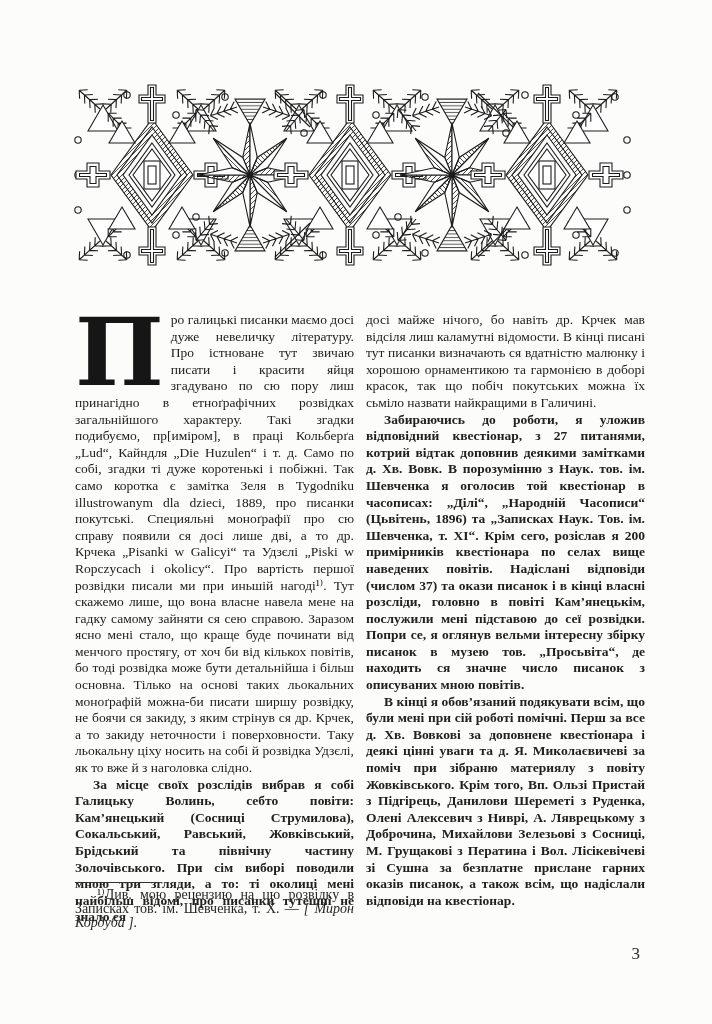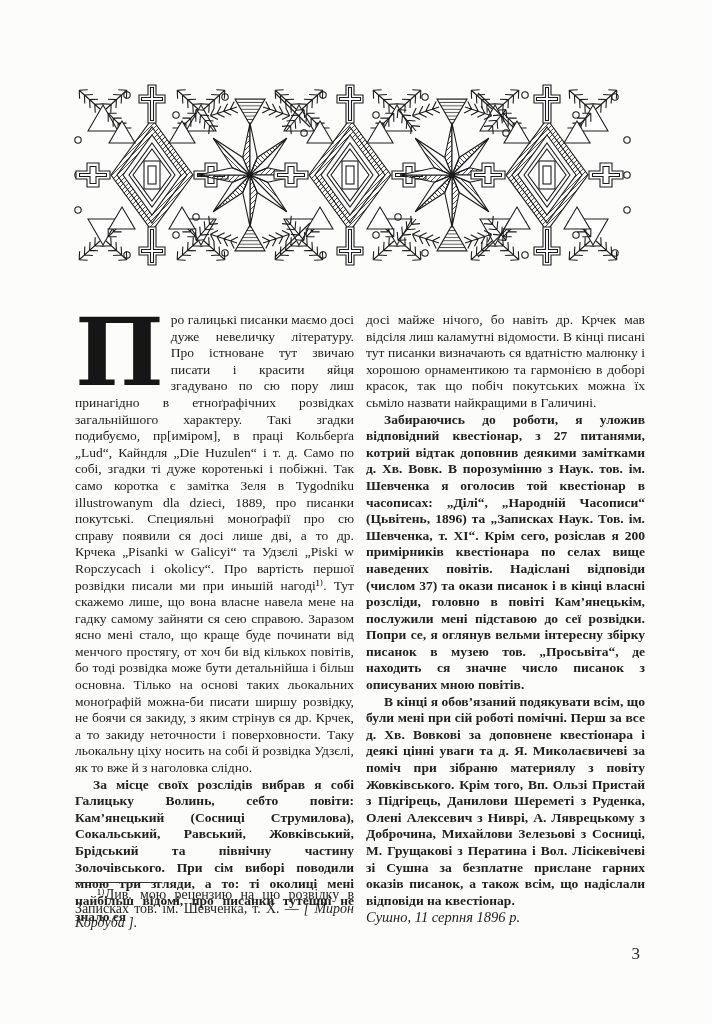--- a/index.html
+++ b/index.html
@@ -200,20 +200,19 @@
       <div class="footnote-block">
         <div class="footnote-rule"></div>
         <p class="footnote"><span>¹⁾Див. мою рецензию на цю розвідку в Записках тов. ім. Шевченка, т. X. — </span><span class="attr">[ Мирон Кордуба ].</span></p>
       </div>
     </div>
 
     <div class="col col-right">
       <p>досі майже нічого, бо навіть др. Крчек мав відсіля лиш каламутні відомости. В кінці писані тут писанки визначають ся вдатністю малюнку і хорошою орнаментикою та гармонією в доборі красок, так що побіч покутських можна їх сьміло назвати найкращими в Галичині.</p>
       <p class="indent">Забираючись до роботи, я уложив відповідний квестіонар, з 27 питанями, котрий відтак доповнив деякими замітками д. Хв. Вовк. В порозумінню з Наук. тов. ім. Шевченка я оголосив той квестіонар в часописах: „Ділі“, „Народній Часописи“ (Цьвітень, 1896) та „Записках Наук. Тов. ім. Шевченка, т. XI“. Крім сего, розіслав я 200 примірників квестіонара по селах вище наведених повітів. Надіслані відповіди (числом 37) та окази писанок і в кінці власні розсліди, головно в повіті Кам’янецькім, послужили мені підставою до сеї розвідки. Попри се, я оглянув вельми інтересну збірку писанок в музею тов. „Просьвіта“, де находить ся значне число писанок з описуваних мною повітів.</p>
       <p class="indent">В кінці я обов’язаний подякувати всім, що були мені при сій роботі помічні. Перш за все д. Хв. Вовкові за доповнене квестіонара і деякі цінні уваги та д. Я. Миколаєвичеві за поміч при зібраню материялу з повіту Жовківського. Крім того, Вп. Ользі Пристай з Підгірець, Данилови Шереметі з Руденка, Олені Алексевич з Ниврі, А. Ляврецькому з Доброчина, Михайлови Зелезьові з Сосниці, М. Грущакові з Ператина і Вол. Лісікевічеві зі Сушна за безплатне прислане гарних оказів писанок, а також всім, що надіслали відповіди на квестіонар.</p>
-      <p class="dateline">Сушно, 11 серпня 1896 р.</p>
     </div>
 
   </div>
 
   <div class="page-number">3</div>
 
 </div>
 
 </body></html>

